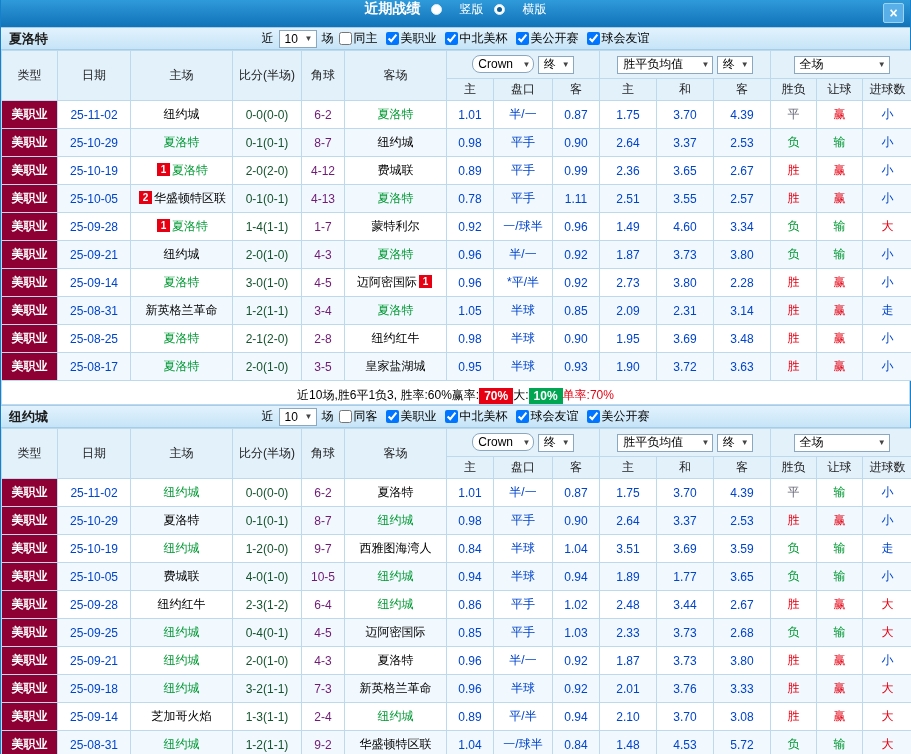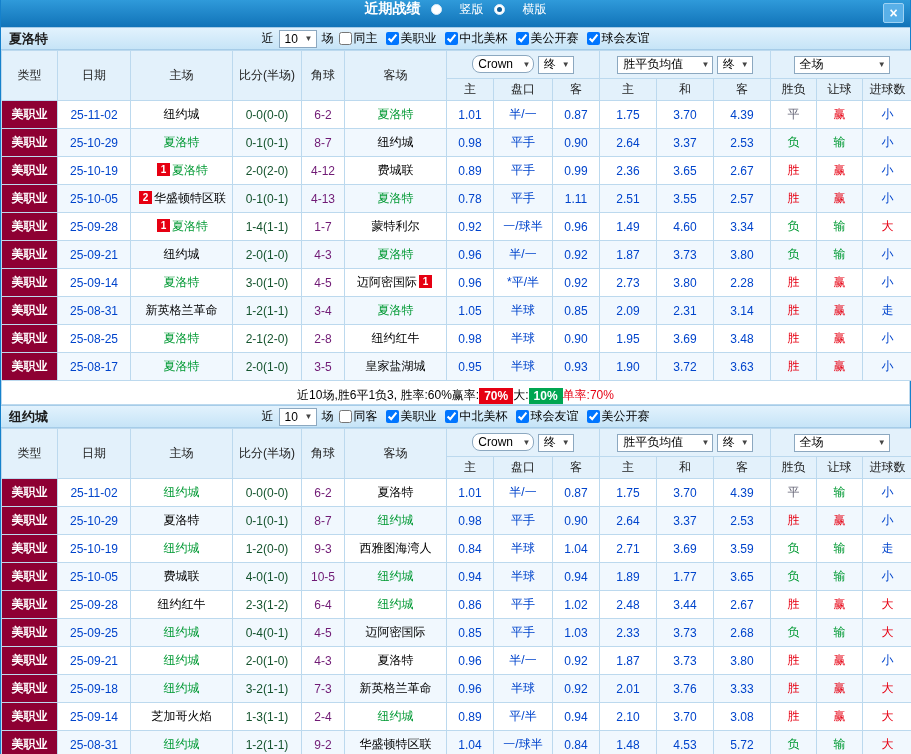--- a/index.html
+++ b/index.html
@@ -543,26 +543,26 @@
         <td class="c-red">胜</td>
         <td class="bold c-red">赢</td>
         <td class="c-blue">小</td>
       </tr>
 
       <tr>
         <td class="type">美职业</td>
         <td class="date">25-10-19</td>
         <td class="team-cell"><span class="name c-green">纽约城</span></td>
         <td class="score">1-2(0-0)</td>
-        <td class="corner">9-3</td>
+        <td class="corner">9-7</td>
         <td class="team-cell"><span class="name">西雅图海湾人</span></td>
         <td class="odds">0.84</td>
         <td class="odds">半球</td>
         <td class="odds">1.04</td>
-        <td class="odds">2.71</td>
+        <td class="odds">3.51</td>
         <td class="odds">3.69</td>
         <td class="odds">3.59</td>
         <td class="c-green">负</td>
         <td class="bold c-green">输</td>
         <td class="c-blue">走</td>
       </tr>
 
       <tr>
         <td class="type">美职业</td>
         <td class="date">25-10-05</td>

